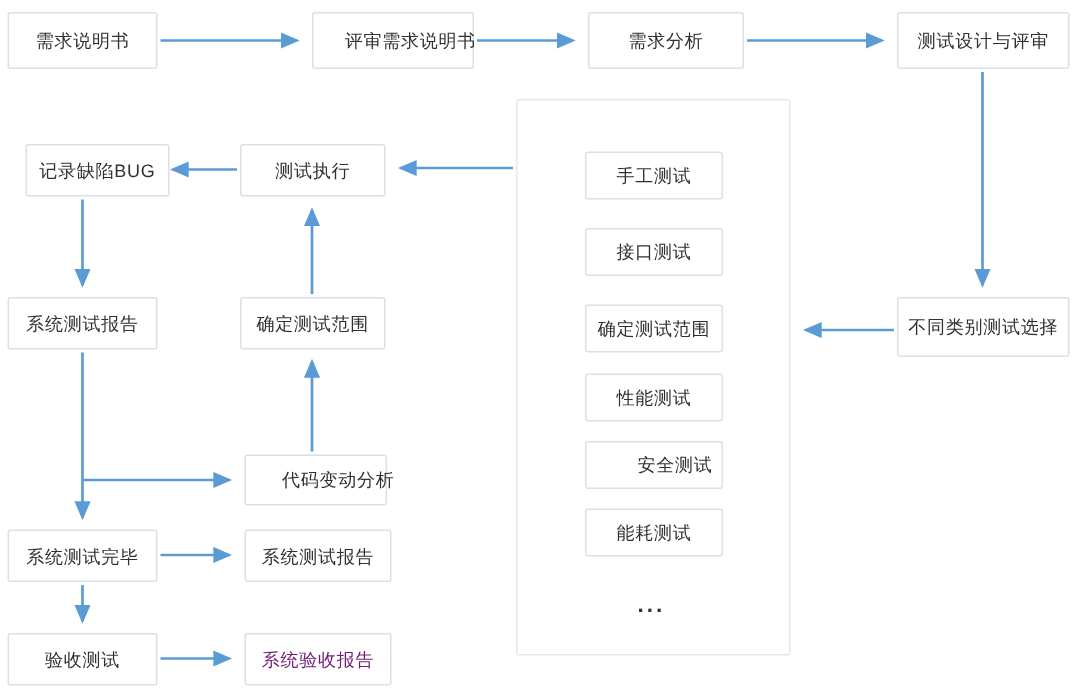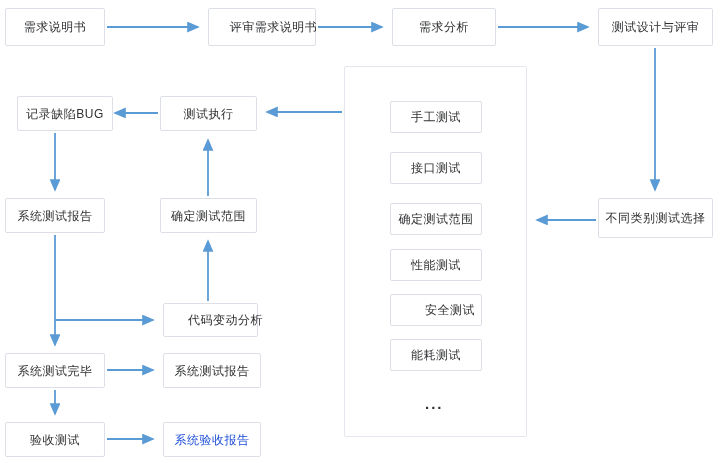--- a/index.html
+++ b/index.html
@@ -99,21 +99,21 @@
       <div class="node" style="left: 598px; top: 8px; width: 115px; height: 38px; border-color: rgb(220, 223, 230); color: rgb(47, 48, 50);">测试设计与评审</div>
       <div class="node" style="left: 17px; top: 96px; width: 96px; height: 35px; border-color: rgb(220, 223, 230); color: rgb(47, 48, 50);">记录缺陷BUG</div>
       <div class="node" style="left: 160px; top: 96px; width: 97px; height: 35px; border-color: rgb(220, 223, 230); color: rgb(47, 48, 50);">测试执行</div>
       <div class="node" style="left: 5px; top: 198px; width: 100px; height: 35px; border-color: rgb(220, 223, 230); color: rgb(47, 48, 50);">系统测试报告</div>
       <div class="node" style="left: 160px; top: 198px; width: 97px; height: 35px; border-color: rgb(220, 223, 230); color: rgb(47, 48, 50);">确定测试范围</div>
       <div class="node" style="left: 598px; top: 198px; width: 115px; height: 40px; border-color: rgb(220, 223, 230); color: rgb(47, 48, 50);">不同类别测试选择</div>
       <div class="node" style="left: 163px; top: 303px; width: 95px; height: 34px; border-color: rgb(220, 223, 230); color: rgb(47, 48, 50); padding-left: 30px;">代码变动分析</div>
       <div class="node" style="left: 5px; top: 353px; width: 100px; height: 35px; border-color: rgb(220, 223, 230); color: rgb(47, 48, 50);">系统测试完毕</div>
       <div class="node" style="left: 163px; top: 353px; width: 98px; height: 35px; border-color: rgb(220, 223, 230); color: rgb(47, 48, 50);">系统测试报告</div>
       <div class="node" style="left: 5px; top: 422px; width: 100px; height: 35px; border-color: rgb(220, 223, 230); color: rgb(47, 48, 50);">验收测试</div>
-      <div class="node" style="left: 163px; top: 422px; width: 98px; height: 35px; border-color: rgb(220, 223, 230); color: #1d4ed8;">系统验收报告</div>
+      <div class="node" style="left: 163px; top: 422px; width: 98px; height: 35px; border-color: rgb(220, 223, 230); color: #701a75;">系统验收报告</div>
     </div>
   <div id="group-item-layer">
       <div class="node" style="left: 390px; top: 101px; width: 92px; height: 32px; border-color: rgb(220, 223, 230); color: rgb(47, 48, 50);">手工测试</div>
       <div class="node" style="left: 390px; top: 152px; width: 92px; height: 32px; border-color: rgb(220, 223, 230); color: rgb(47, 48, 50);">接口测试</div>
       <div class="node" style="left: 390px; top: 203px; width: 92px; height: 32px; border-color: rgb(220, 223, 230); color: rgb(47, 48, 50);">确定测试范围</div>
       <div class="node" style="left: 390px; top: 249px; width: 92px; height: 32px; border-color: rgb(220, 223, 230); color: rgb(47, 48, 50);">性能测试</div>
       <div class="node" style="left: 390px; top: 294px; width: 92px; height: 32px; border-color: rgb(220, 223, 230); color: rgb(47, 48, 50); padding-left: 28px;">安全测试</div>
       <div class="node" style="left: 390px; top: 339px; width: 92px; height: 32px; border-color: rgb(220, 223, 230); color: rgb(47, 48, 50);">能耗测试</div>
     </div>
 

